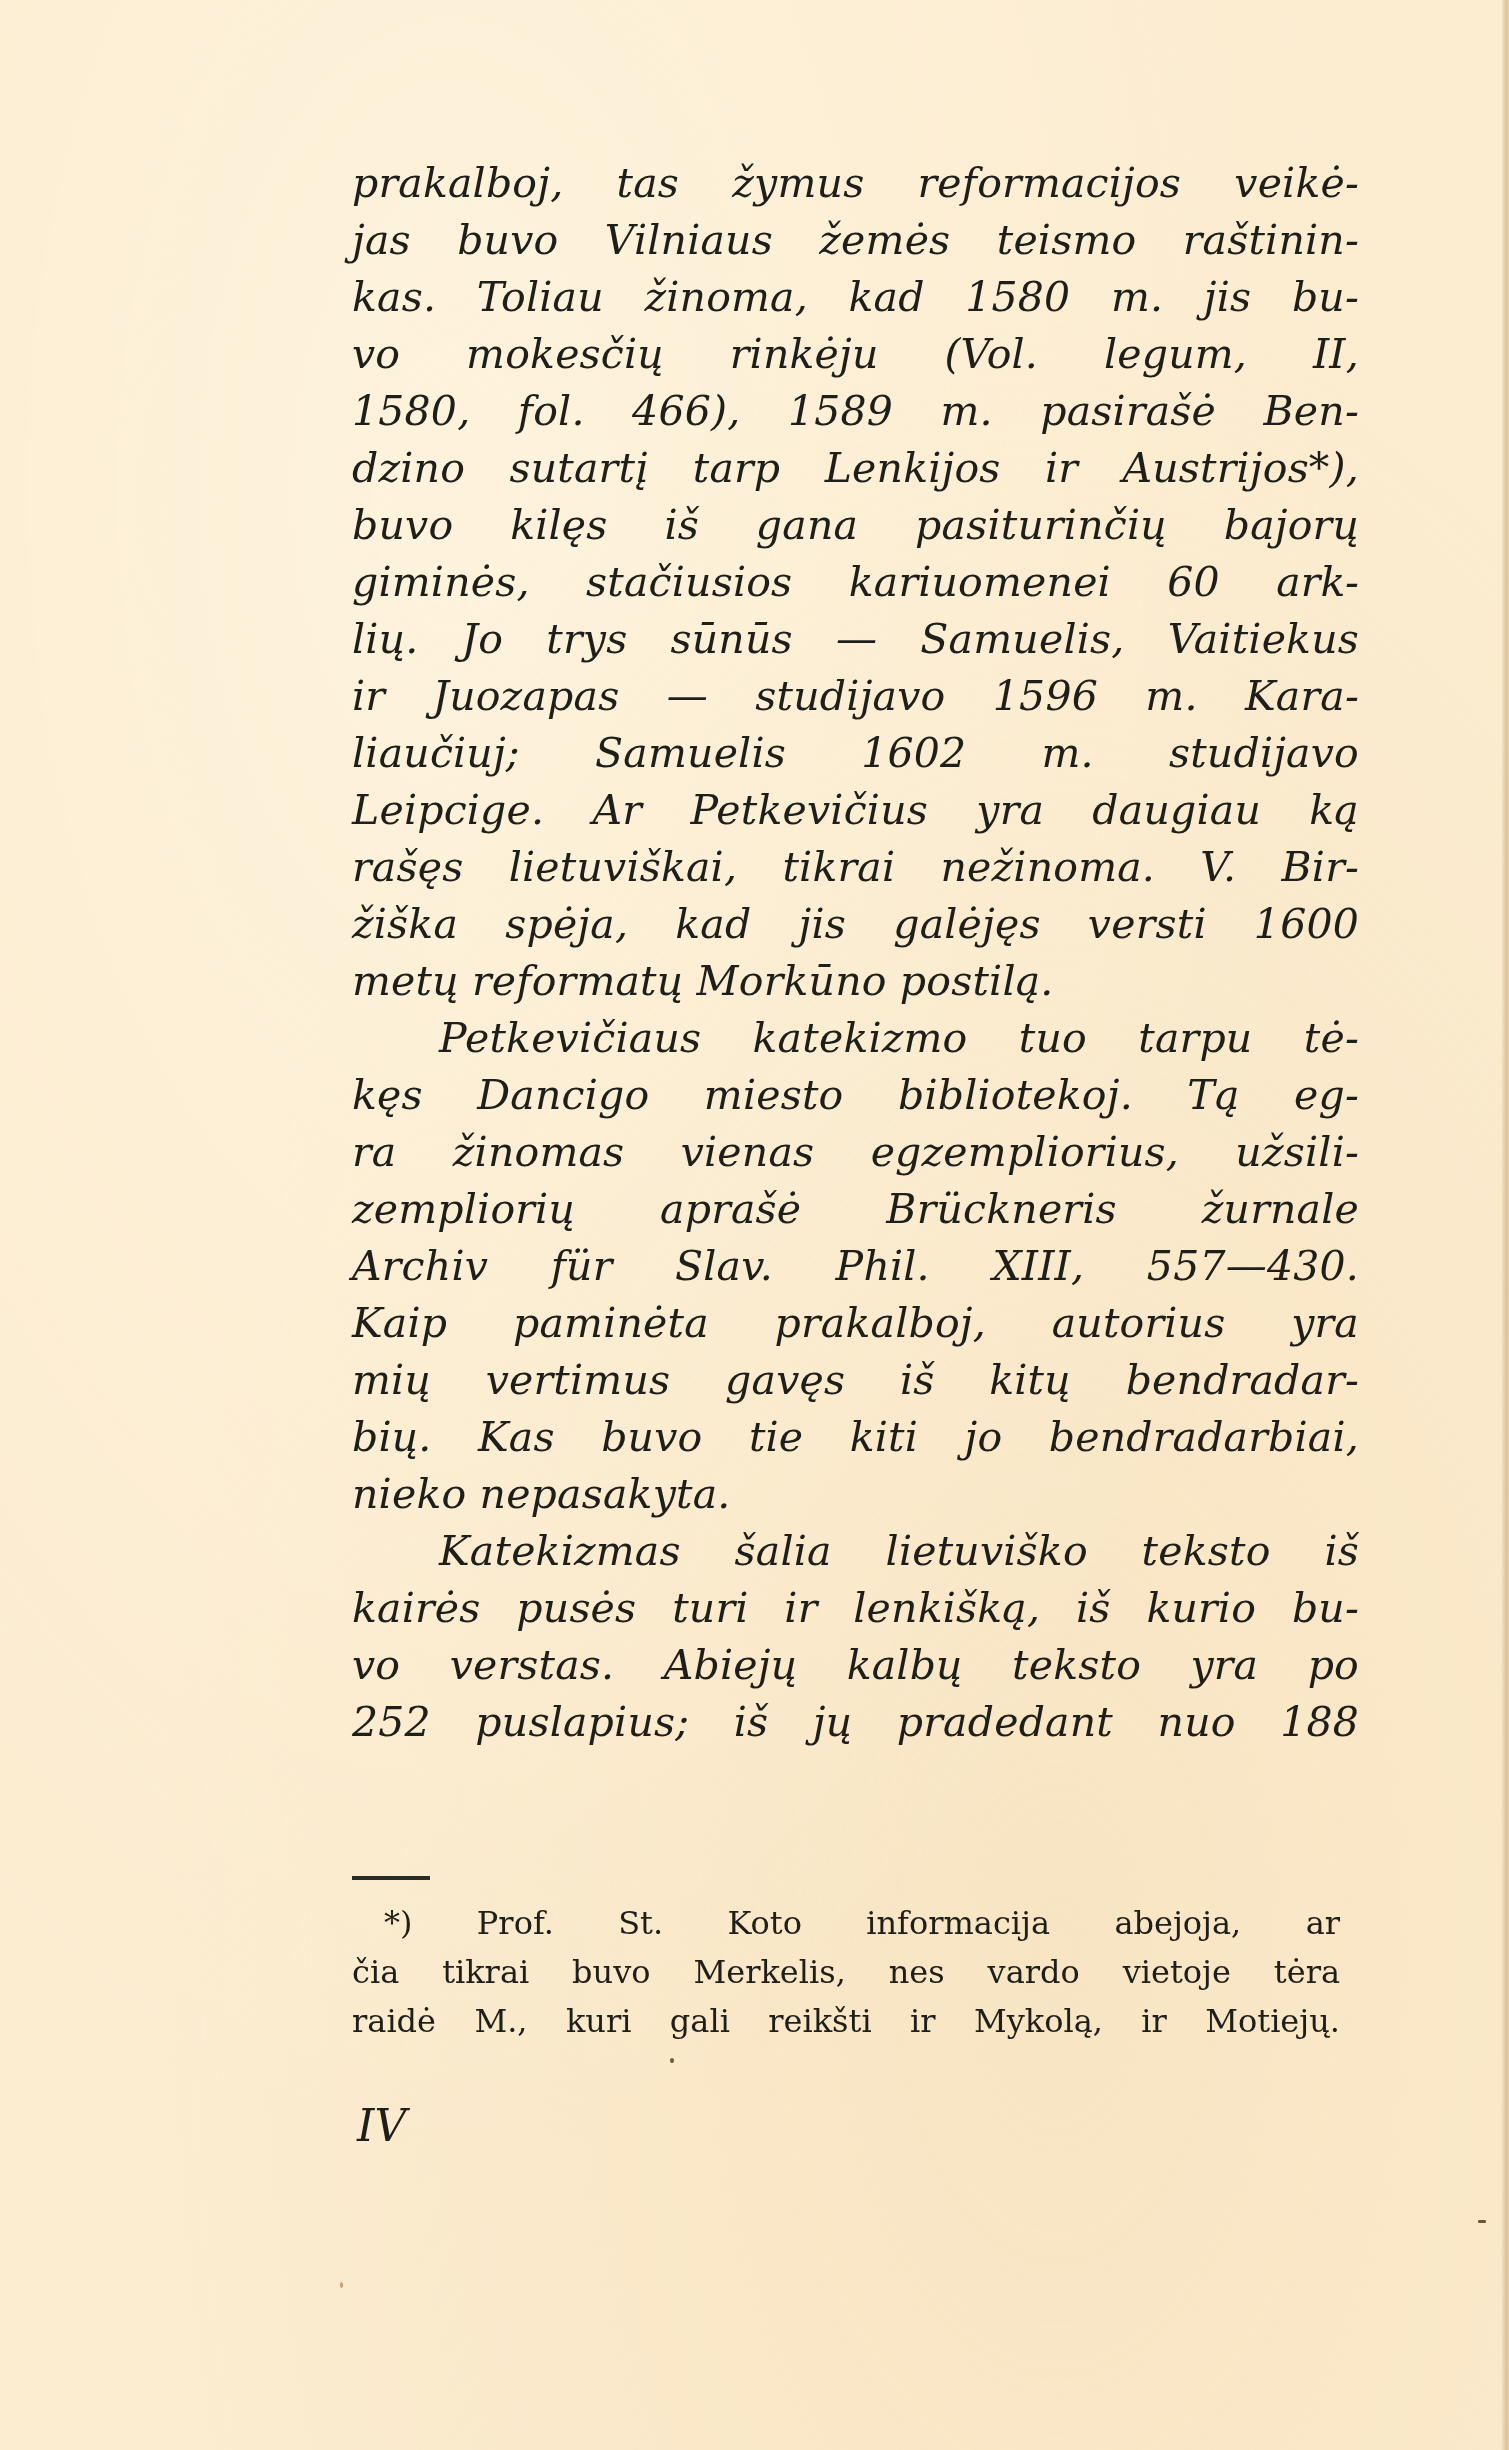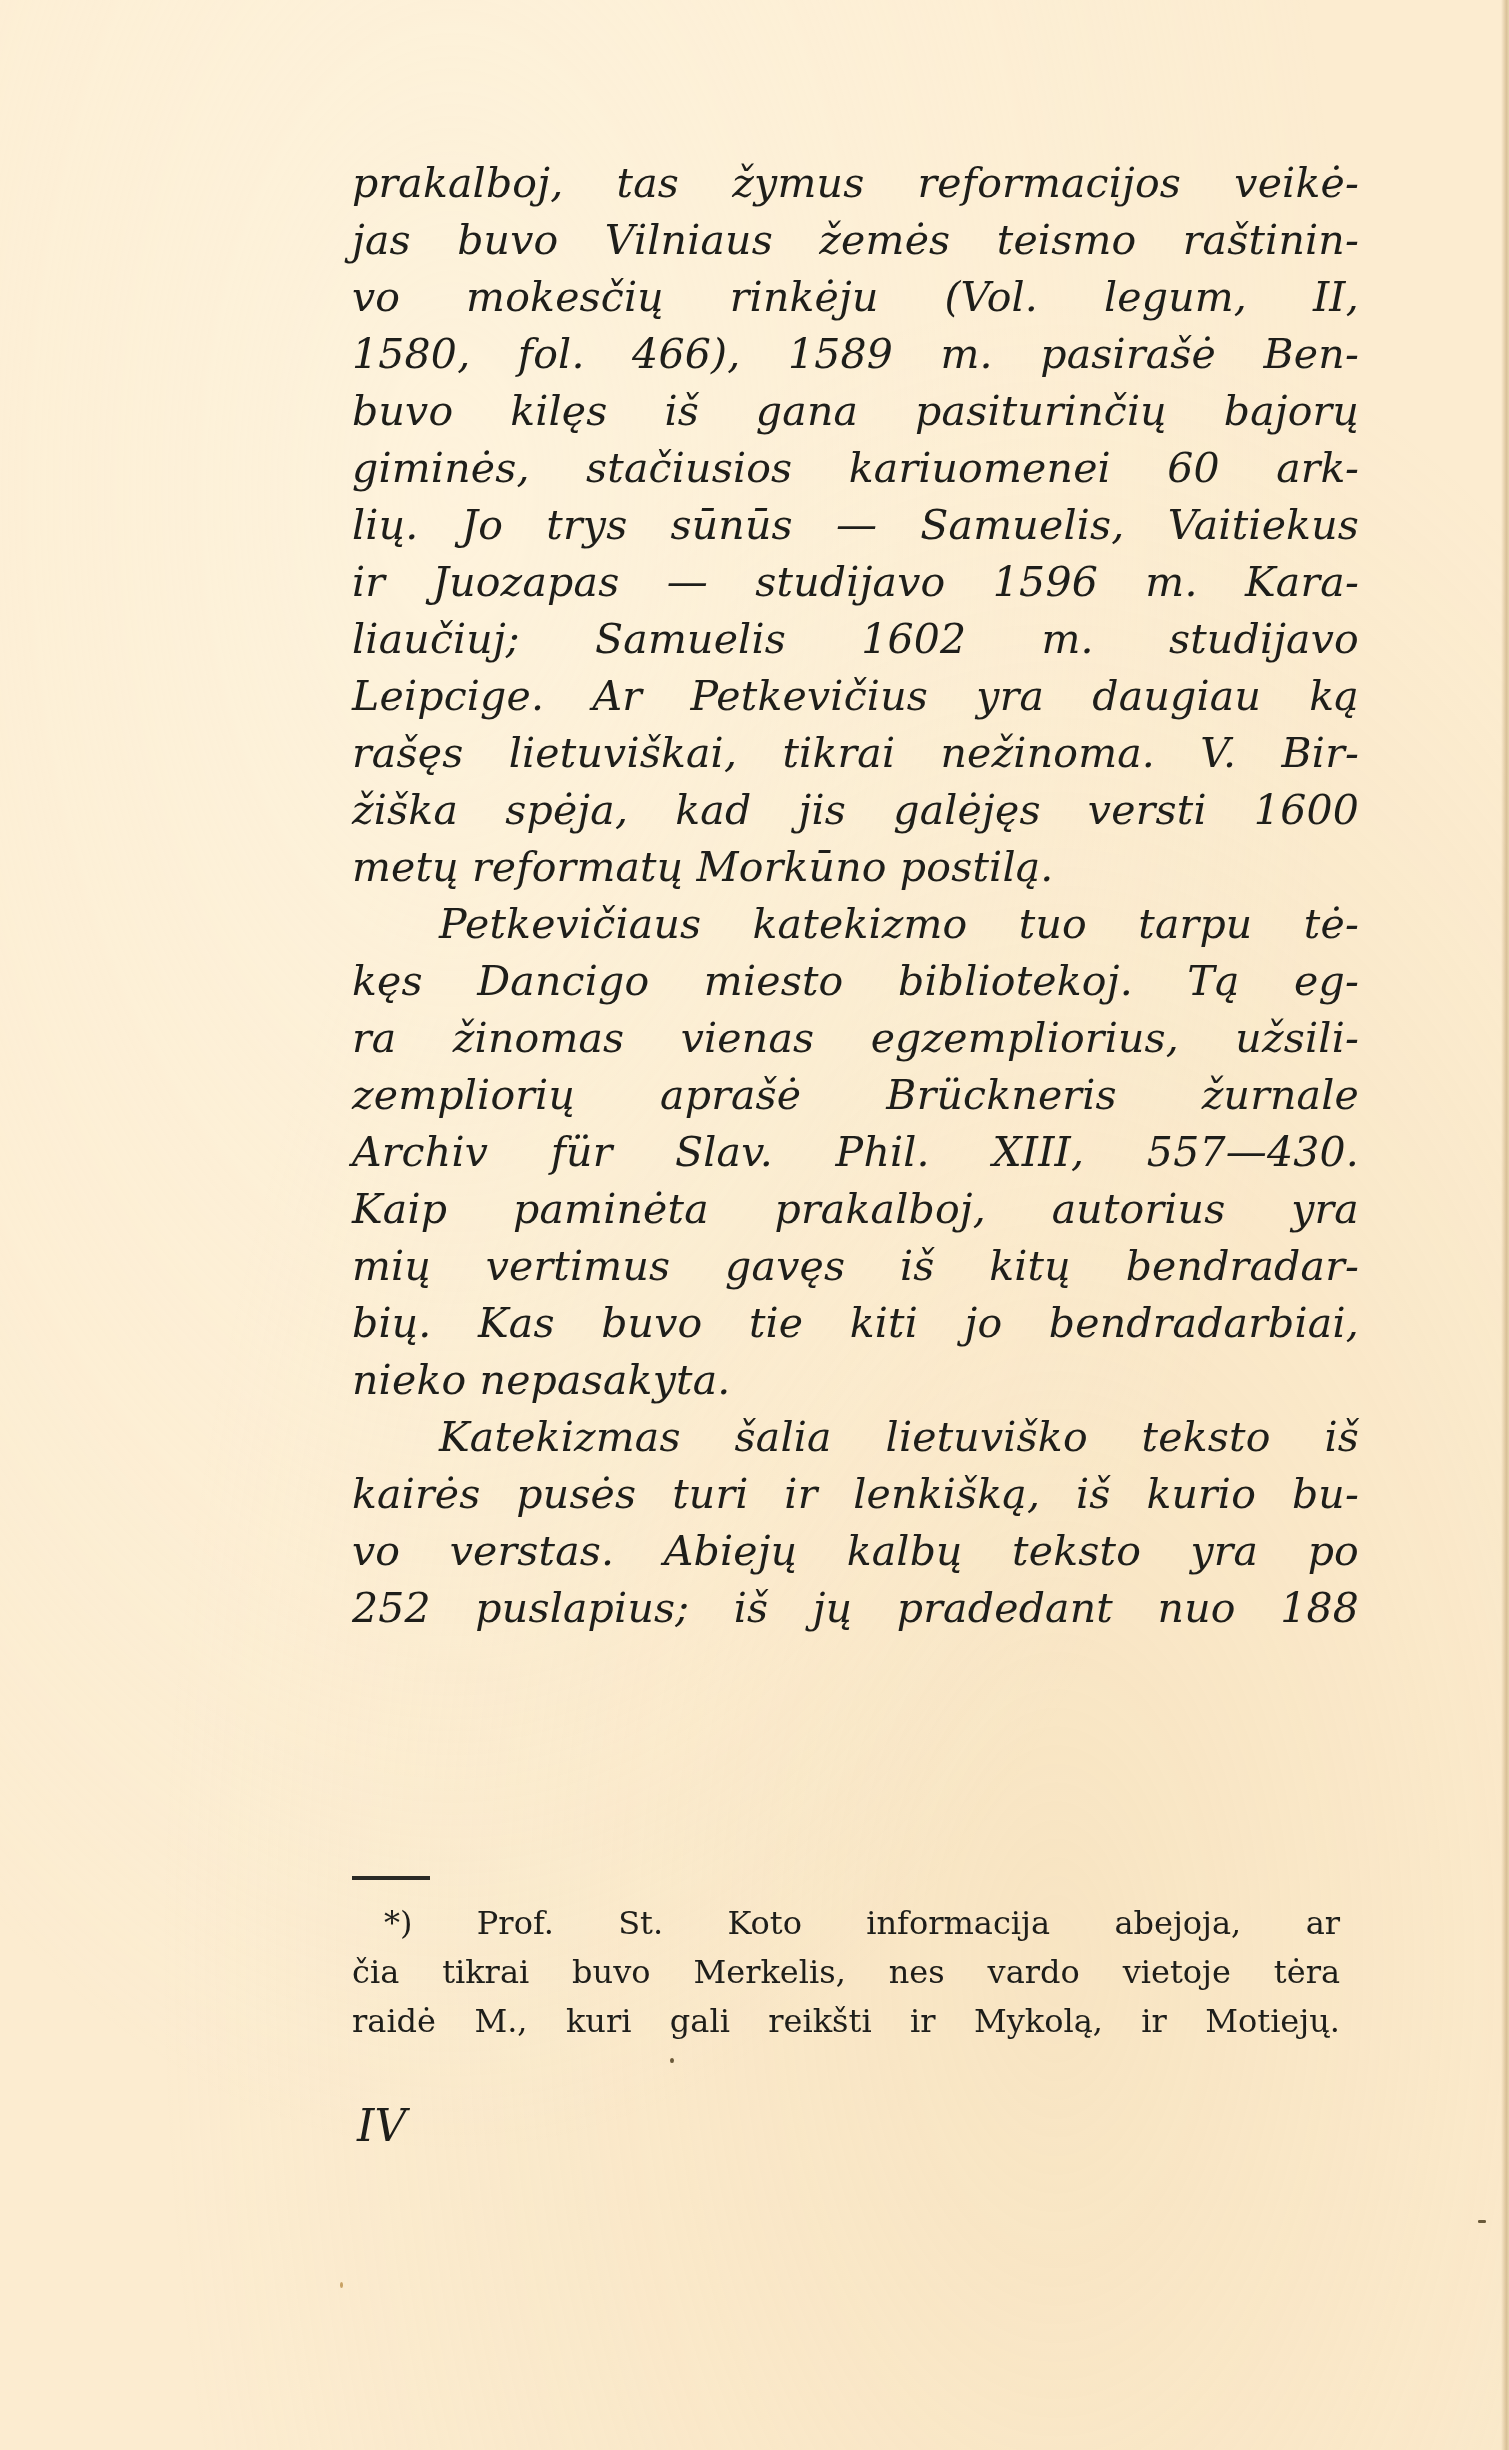--- a/index.html
+++ b/index.html
@@ -89,22 +89,24 @@
     }
   </style>
 </head>
 <body>
 
 <div class="page-edge"></div>
 
 <div class="body-text">
   <div class="line">prakalboj, tas žymus reformacijos veikė-</div>
   <div class="line">jas buvo Vilniaus žemės teismo raštinin-</div>
+  <div class="line">kas. Toliau žinoma, kad 1580 m. jis bu-</div>
   <div class="line">vo mokesčių rinkėju (Vol. legum, II,</div>
   <div class="line">1580, fol. 466), 1589 m. pasirašė Ben-</div>
+  <div class="line">dzino sutartį tarp Lenkijos ir Austrijos*),</div>
   <div class="line">buvo kilęs iš gana pasiturinčių bajorų</div>
   <div class="line">giminės, stačiusios kariuomenei 60 ark-</div>
   <div class="line">lių. Jo trys sūnūs — Samuelis, Vaitiekus</div>
   <div class="line">ir Juozapas — studijavo 1596 m. Kara-</div>
   <div class="line">liaučiuj; Samuelis 1602 m. studijavo</div>
   <div class="line">Leipcige. Ar Petkevičius yra daugiau ką</div>
   <div class="line">rašęs lietuviškai, tikrai nežinoma. V. Bir-</div>
   <div class="line">žiška spėja, kad jis galėjęs versti 1600</div>
   <div class="line last">metų reformatų Morkūno postilą.</div>
   <div class="line indent">Petkevičiaus katekizmo tuo tarpu tė-</div>

